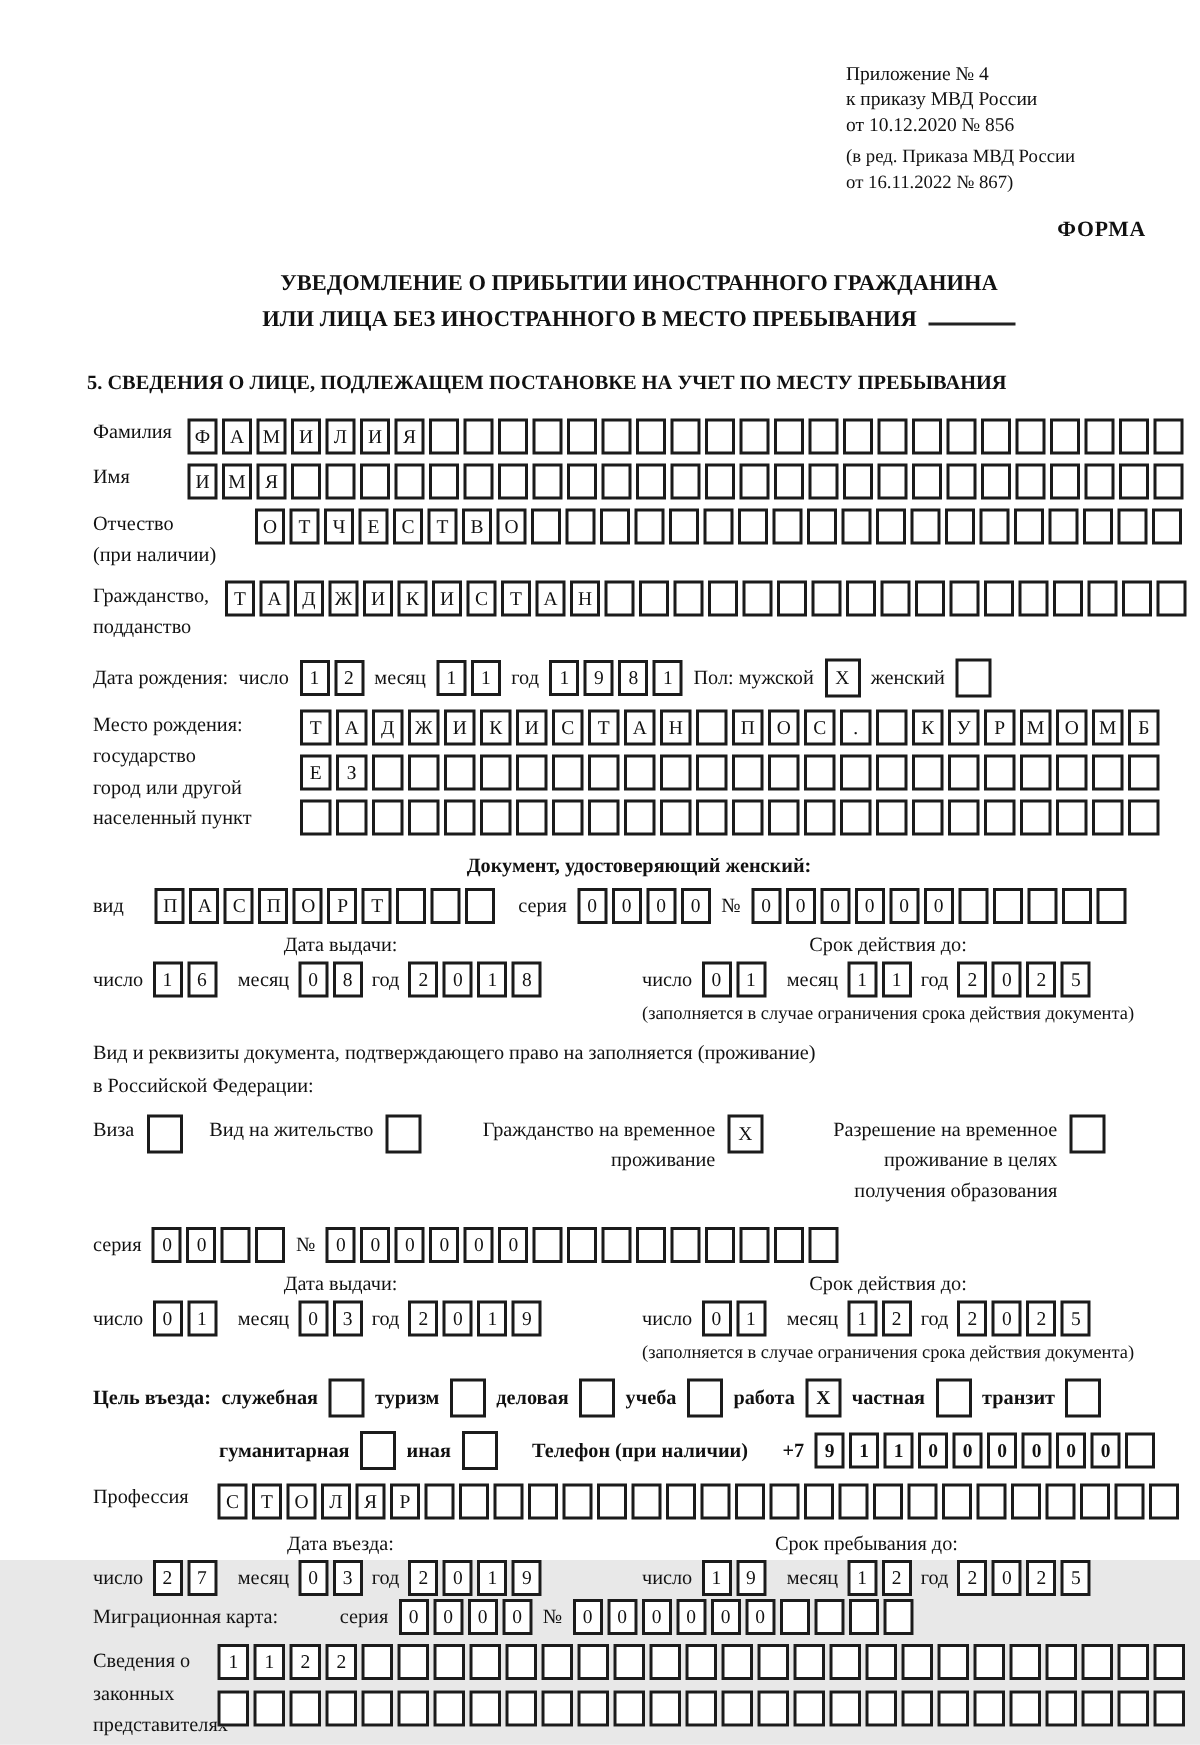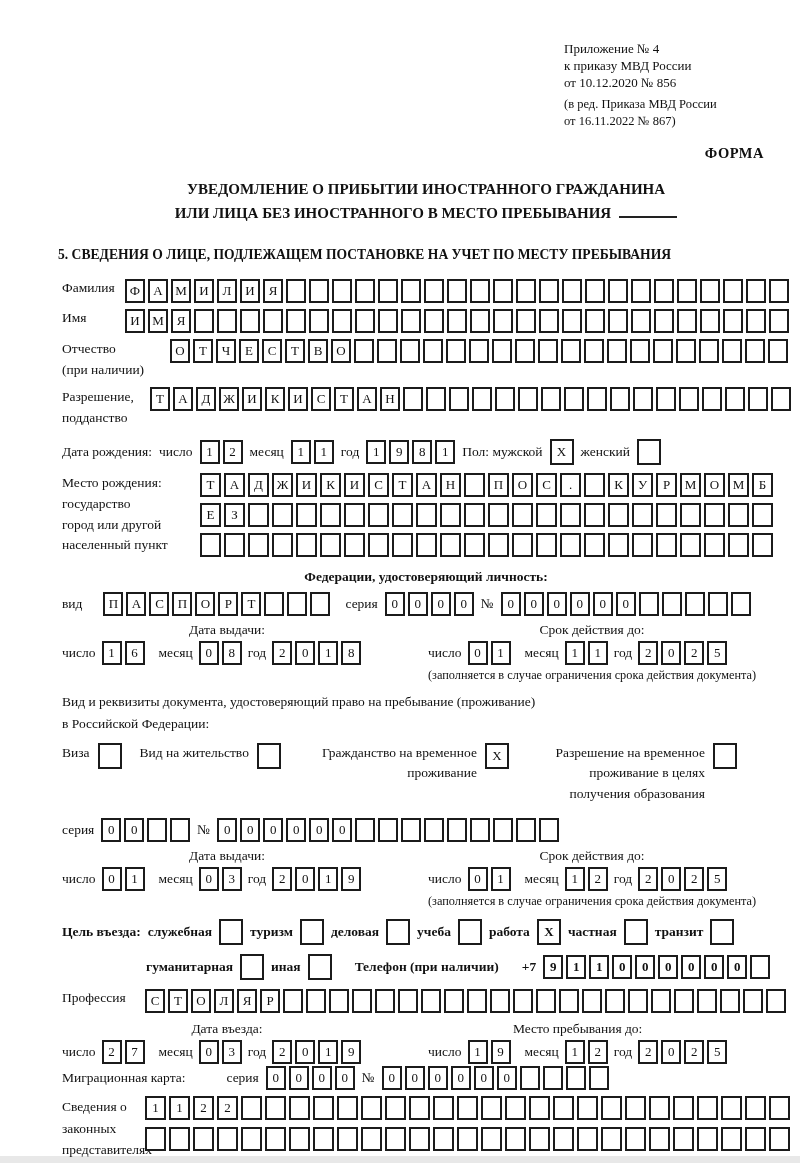--- a/index.html
+++ b/index.html
@@ -1,17 +1,17 @@
 <!DOCTYPE html>
 <html><head>
 <meta charset="utf-8">
 <style>
   html,body{margin:0;padding:0;background:#e8e8e8;}
   body{width:800px;height:1163px;overflow:hidden;font-family:"Liberation Serif","DejaVu Serif",serif;color:#111;}
-  .page{width:800px;height:1156px;box-sizing:border-box;background:#fff;padding:40px 10px 16px 62px;}
+  .page{width:800px;height:1040px;box-sizing:border-box;background:#fff;padding:40px 10px 16px 62px;}
 
   .annex{width:200px;margin-left:auto;margin-right:26px;font-size:13px;line-height:1.32;}
   .annex .amend{margin-top:5px;font-size:12.5px;}
   .form-label{text-align:right;margin-right:26px;margin-top:16px;font-weight:bold;font-size:14.5px;letter-spacing:.5px;}
 
   .title{margin-top:16px;text-align:center;font-weight:bold;font-size:15px;line-height:1.55;}
   .title .uline{display:inline-block;width:58px;border-bottom:2px solid #222;margin-left:8px;vertical-align:baseline;}
 
   .sec-heading{margin:22px 0 16px -4px;font-weight:bold;font-size:13.6px;}
 
@@ -181,21 +181,21 @@
         <span class="cell"></span>
         <span class="cell"></span>
         <span class="cell"></span>
         <span class="cell"></span>
         <span class="cell"></span>
       </span>
   </div>
 
   <div class="frow">
     <span class="lblcol w88">
-      <span class="sub">Разрешение,</span><br>
+      <span class="sub">Гражданство,</span><br>
       <span class="sub">подданство</span>
     </span>
     <span class="cells">
         <span class="cell">Т</span>
         <span class="cell">А</span>
         <span class="cell">Д</span>
         <span class="cell">Ж</span>
         <span class="cell">И</span>
         <span class="cell">К</span>
         <span class="cell">И</span>
@@ -334,21 +334,21 @@
           <span class="cell"></span>
           <span class="cell"></span>
           <span class="cell"></span>
           <span class="cell"></span>
           <span class="cell"></span>
           <span class="cell"></span>
         </span>
     </span>
   </div>
 
-  <div class="doc-heading">Федерации, удостоверяющий личность:</div>
+  <div class="doc-heading">Документ, удостоверяющий женский:</div>
   <div class="docrow">
     <span class="lbl">вид</span>
     <span class="cells" style="margin-left:14px">
         <span class="cell">П</span>
         <span class="cell">А</span>
         <span class="cell">С</span>
         <span class="cell">П</span>
         <span class="cell">О</span>
         <span class="cell">Р</span>
         <span class="cell">Т</span>
@@ -420,21 +420,21 @@
             <span class="cell">0</span>
             <span class="cell">2</span>
             <span class="cell">5</span>
           </span>
       </div>
       <div class="note">(заполняется в случае ограничения срока действия документа)</div>
     </div>
   </div>
 
   <div class="intro">
-    <div>Вид и реквизиты документа, удостоверяющий право на пребывание (проживание)</div>
+    <div>Вид и реквизиты документа, подтверждающего право на заполняется (проживание)</div>
     <div>в Российской Федерации:</div>
   </div>
   <div class="opts">
     <span class="opt">
       <span class="optlbl">Виза</span>
       <span class="cells big">
           <span class="cell"></span>
         </span>
     </span>
     <span class="opt">
@@ -637,21 +637,21 @@
         <span class="lbl">год</span>
         <span class="cells">
             <span class="cell">2</span>
             <span class="cell">0</span>
             <span class="cell">1</span>
             <span class="cell">9</span>
           </span>
       </div>
     </div>
     <div class="date-col right">
-      <div class="date-heading">Место пребывания до:</div>
+      <div class="date-heading">Срок пребывания до:</div>
       <div class="date-row">
         <span class="lbl">число</span>
         <span class="cells">
             <span class="cell">1</span>
             <span class="cell">9</span>
           </span>
         <span class="lbl" style="margin-left:8px">месяц</span>
         <span class="cells">
             <span class="cell">1</span>
             <span class="cell">2</span>

